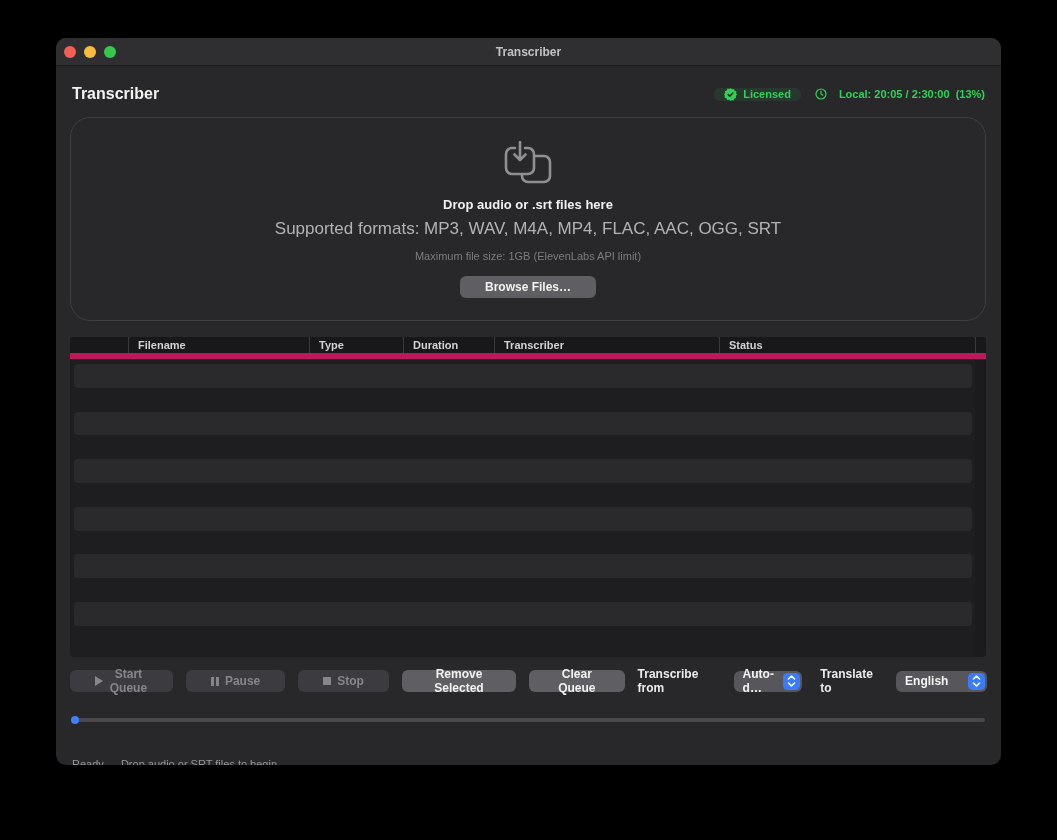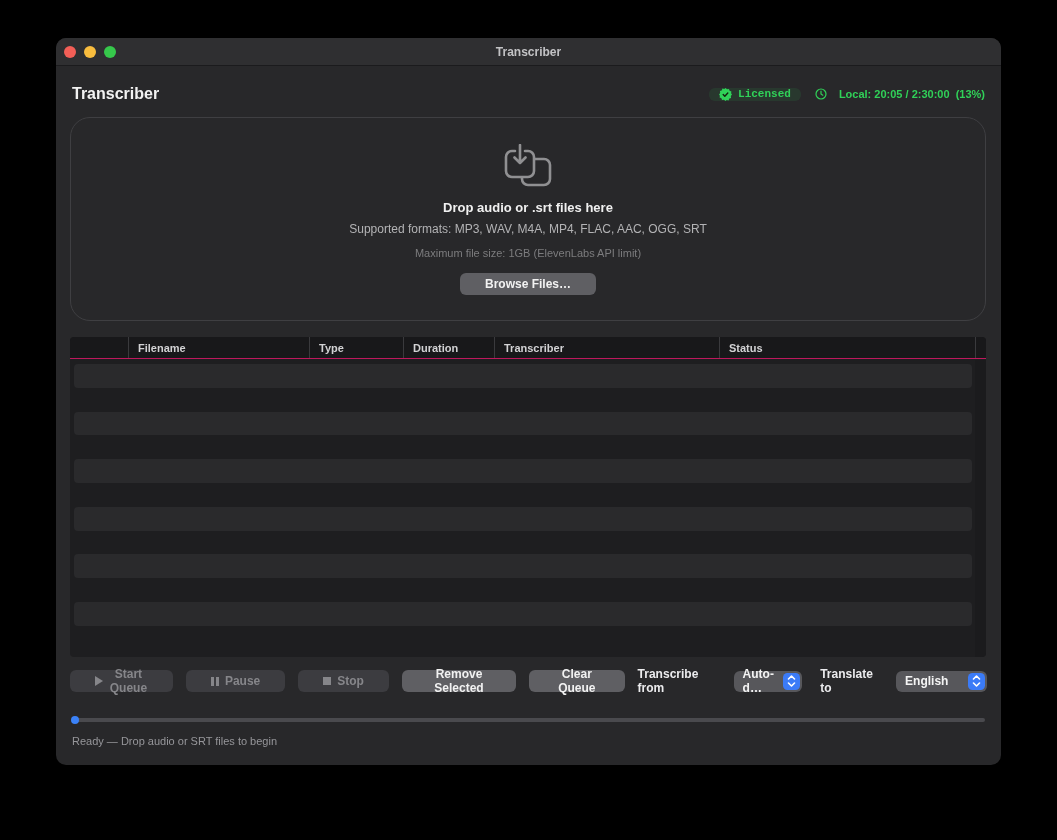--- a/index.html
+++ b/index.html
@@ -22,44 +22,44 @@
   .light.red { background: #f35f57; }
   .light.yellow { background: #f9bd3e; }
   .light.green { background: #36c84b; }
 
   
   .app-header { position: absolute; left: 16px; right: 16px; top: 44px; height: 24px;
     display: flex; align-items: center; }
   .app-title { font-size: 16px; font-weight: 700; color: #f2f2f2; }
   .header-right { margin-left: auto; display: flex; align-items: center; gap: 14px; }
   .licensed-badge { display: flex; align-items: center; gap: 6px;
-    background: rgba(48,209,88,.10); border-radius: 6px; padding: 0 10px; font-family: Liberation Mono, monospace; }
+    background: rgba(48,209,88,.10); border-radius: 6px; padding: 0 10px; }
   .licensed-badge .label { color: #30d158; font-size: 11px; font-weight: 700; }
   .usage { display: flex; align-items: flex-end; gap: 12px; color: #30d158;
     font-size: 11px; font-weight: 600; white-space: pre; }
 
   
   .dropzone { position: absolute; left: 14px; top: 79px; width: 916px; height: 204px;
     border: 1.5px solid #3f3f42; border-radius: 20px;
     display: flex; flex-direction: column; align-items: center; justify-content: center; }
   .dz-icon { margin-bottom: 10px; }
   .dz-title { font-size: 13px; font-weight: 700; color: #f0f0f0; margin-bottom: 7px; }
-  .dz-formats { font-size: 12px; color: #b3b3b5; margin-bottom: 11px; }
+  .dz-formats { font-size: 17px; color: #b3b3b5; margin-bottom: 11px; }
   .dz-max { font-size: 11px; color: #7c7c7e; margin-bottom: 14px; }
   .btn { border: none; cursor: pointer; border-radius: 6px; height: 22px;
     font-family: inherit; font-size: 12px; font-weight: 600;
     color: #f2f2f2; background: #5f5f63; padding: 0 25px;
     display: inline-flex; align-items: center; gap: 6px; }
   .btn.disabled { background: #3c3c40; color: #86868a; justify-content: space-between; }
 
   
   .table { position: absolute; left: 14px; top: 299px; width: 916px; height: 320px;
     background: #1e1e20; border-radius: 4px; overflow: hidden; }
   .thead { display: flex; height: 22px; background: #18181a;
-    border-bottom: 1px solid #be185d; align-items: center; }
+    border-bottom: 6px solid #be185d; align-items: center; }
   .th { height: 100%; display: flex; align-items: center; padding-left: 9px;
     font-size: 11px; font-weight: 600; color: #d2d2d4; border-left: 1px solid #3a3a3d; }
   .th:first-child { border-left: none; }
   .th.c0 { width: 58px; } .th.c1 { width: 181px; } .th.c2 { width: 94px; }
   .th.c3 { width: 91px; } .th.c4 { width: 225px; } .th.c5 { flex: 1; }
   .th.c6 { width: 11px; padding: 0; }
   .tbody { position: absolute; top: 27px; left: 0; right: 0; bottom: 0; }
   .row { height: 23.8px; }
   .row.striped { background: #2a2a2c; border-radius: 4px; margin: 0 14px 0 4px; }
   .scroll-strip { position: absolute; top: 23px; right: 0; bottom: 0; width: 11px;
@@ -83,21 +83,21 @@
   .popup.to { width: 104px; }
   .stepper { width: 17px; height: 17px; border-radius: 4.5px; background: #3b7bf7;
     display: flex; align-items: center; justify-content: center; margin-left: 6px; }
 
   
   .progress-row { position: absolute; left: 16px; right: 16px; top: 678px; height: 8px; }
   .progress-track { position: absolute; left: 0; right: 0; top: 2px; height: 4px;
     background: #4a4a4e; border-radius: 2px; }
   .progress-dot { position: absolute; left: -1px; top: 0; width: 8px; height: 8px;
     border-radius: 50%; background: #3b82f8; }
-  .statusbar { position: absolute; left: 16px; top: 693px; right: 16px; height: 16px; }
+  .statusbar { position: absolute; left: 16px; top: 716px; right: 16px; height: 16px; }
   .status-text { font-size: 11px; color: #96969a; }
 </style>
 </head>
 <body>
 
 <div class="window">
 
   <div class="titlebar">
     <div class="traffic">
       <span class="light red"></span>

